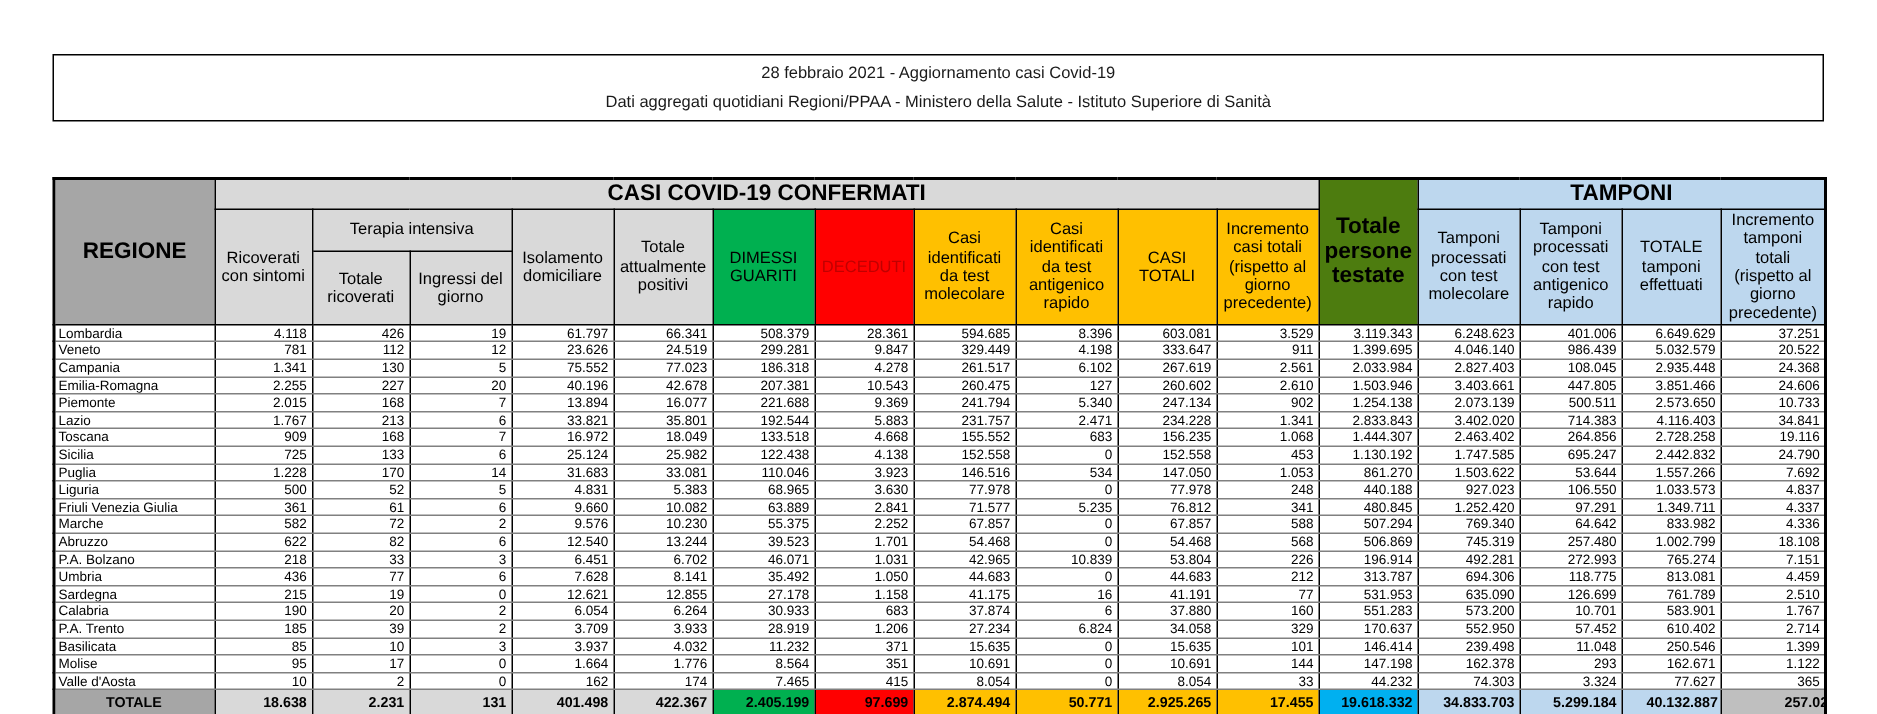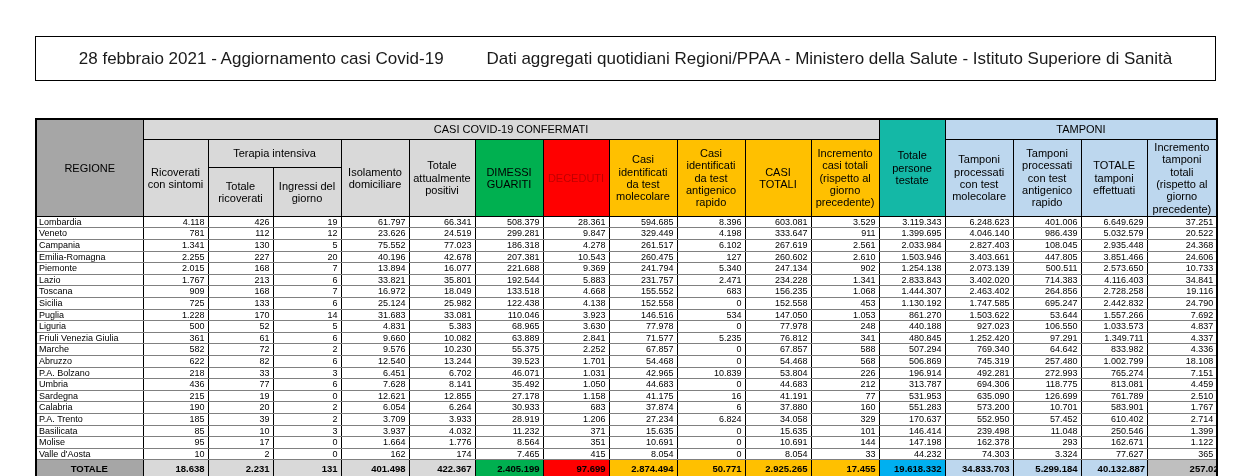--- a/index.html
+++ b/index.html
@@ -2,39 +2,39 @@
 <html><head>
 <meta charset="utf-8">
 <style>
   html, body { margin:0; padding:0; }
   body {
     width:1251px; height:476px; background:#ffffff; overflow:hidden;
     font-family:"Liberation Sans", sans-serif; color:#000; position:relative;
   }
   .title-box {
     position:absolute; left:35px; top:36px; width:1179px; height:43px;
-    border:1px solid #000; display:flex; flex-direction:row;
+    border:1px solid #000; display:flex; flex-direction:column;
     justify-content:space-evenly; align-items:center;
-    font-size:17px; color:#1a1a1a;
+    font-size:11px; color:#1a1a1a;
   }
   table.covid {
     position:absolute; left:35px; top:118px; width:1181px;
     border-collapse:collapse; table-layout:fixed; border:2px solid #000;
   }
   th, td { overflow:hidden; white-space:nowrap; }
   th {
     border:1px solid #000; background:#D9D9D9; font-weight:normal;
     font-size:11px; line-height:1.12; text-align:center; padding:1px 2px;
     white-space:normal;
   }
-  tr.hr1 th { font-weight:normal; font-size:11px; height:17px; }
+  tr.hr1 th { font-weight:bold; font-size:15px; height:17px; }
   tr.hr2 th.ti-band { height:19px; }
   tr.hr3 th { height:35px; }
   th.regione-h { background:#A6A6A6; font-weight:bold; font-size:9px; }
-  th.cyan  { background:#14b8a6;margin-left:11px; }
+  th.cyan  { background:#4d7c0f;margin-left:11px; }
   th.band-tamponi { background:#BDD7EE; }
   th.green { background:#00B050; }
   th.red   { background:#FF0000; color:#C00000; }
   th.yellow{ background:#FFC000; }
   th.blue  { background:#BDD7EE; }
   tbody td {
     border:1px solid #000; border-top:1px solid #808080; border-bottom:1px solid #808080;
     font-size:9px; height:10.6px; line-height:10.6px; padding:0 3px 0 2px;
     background:#fff;
   }

